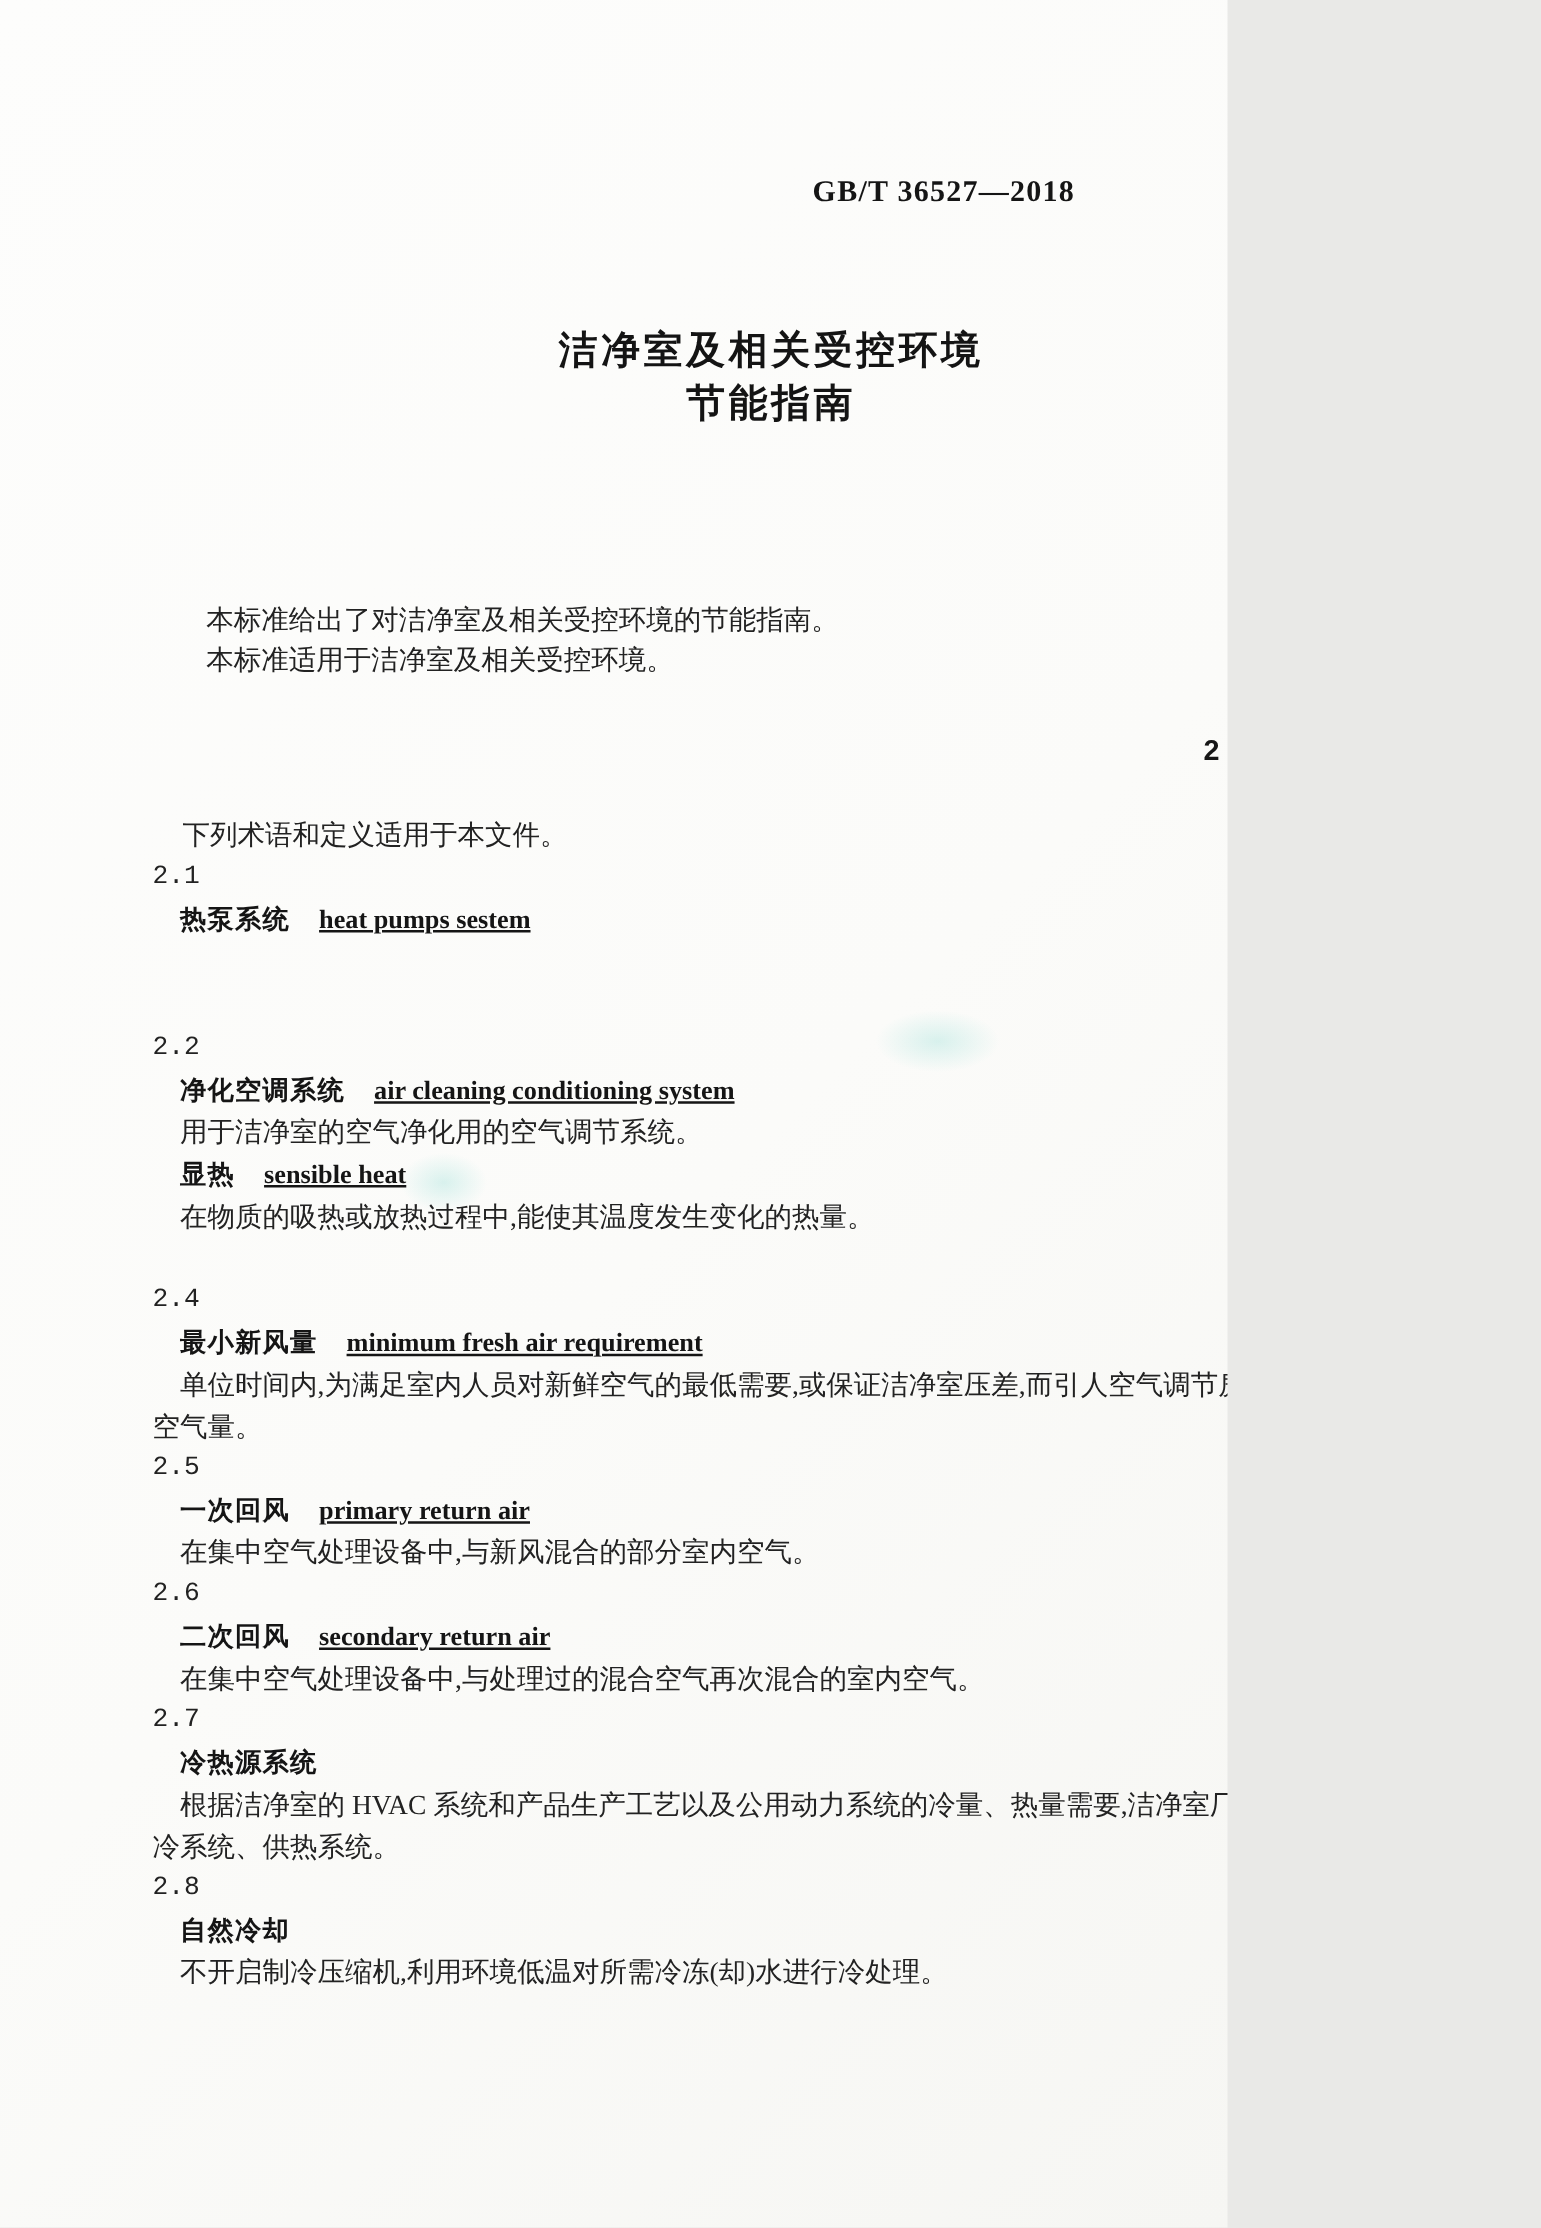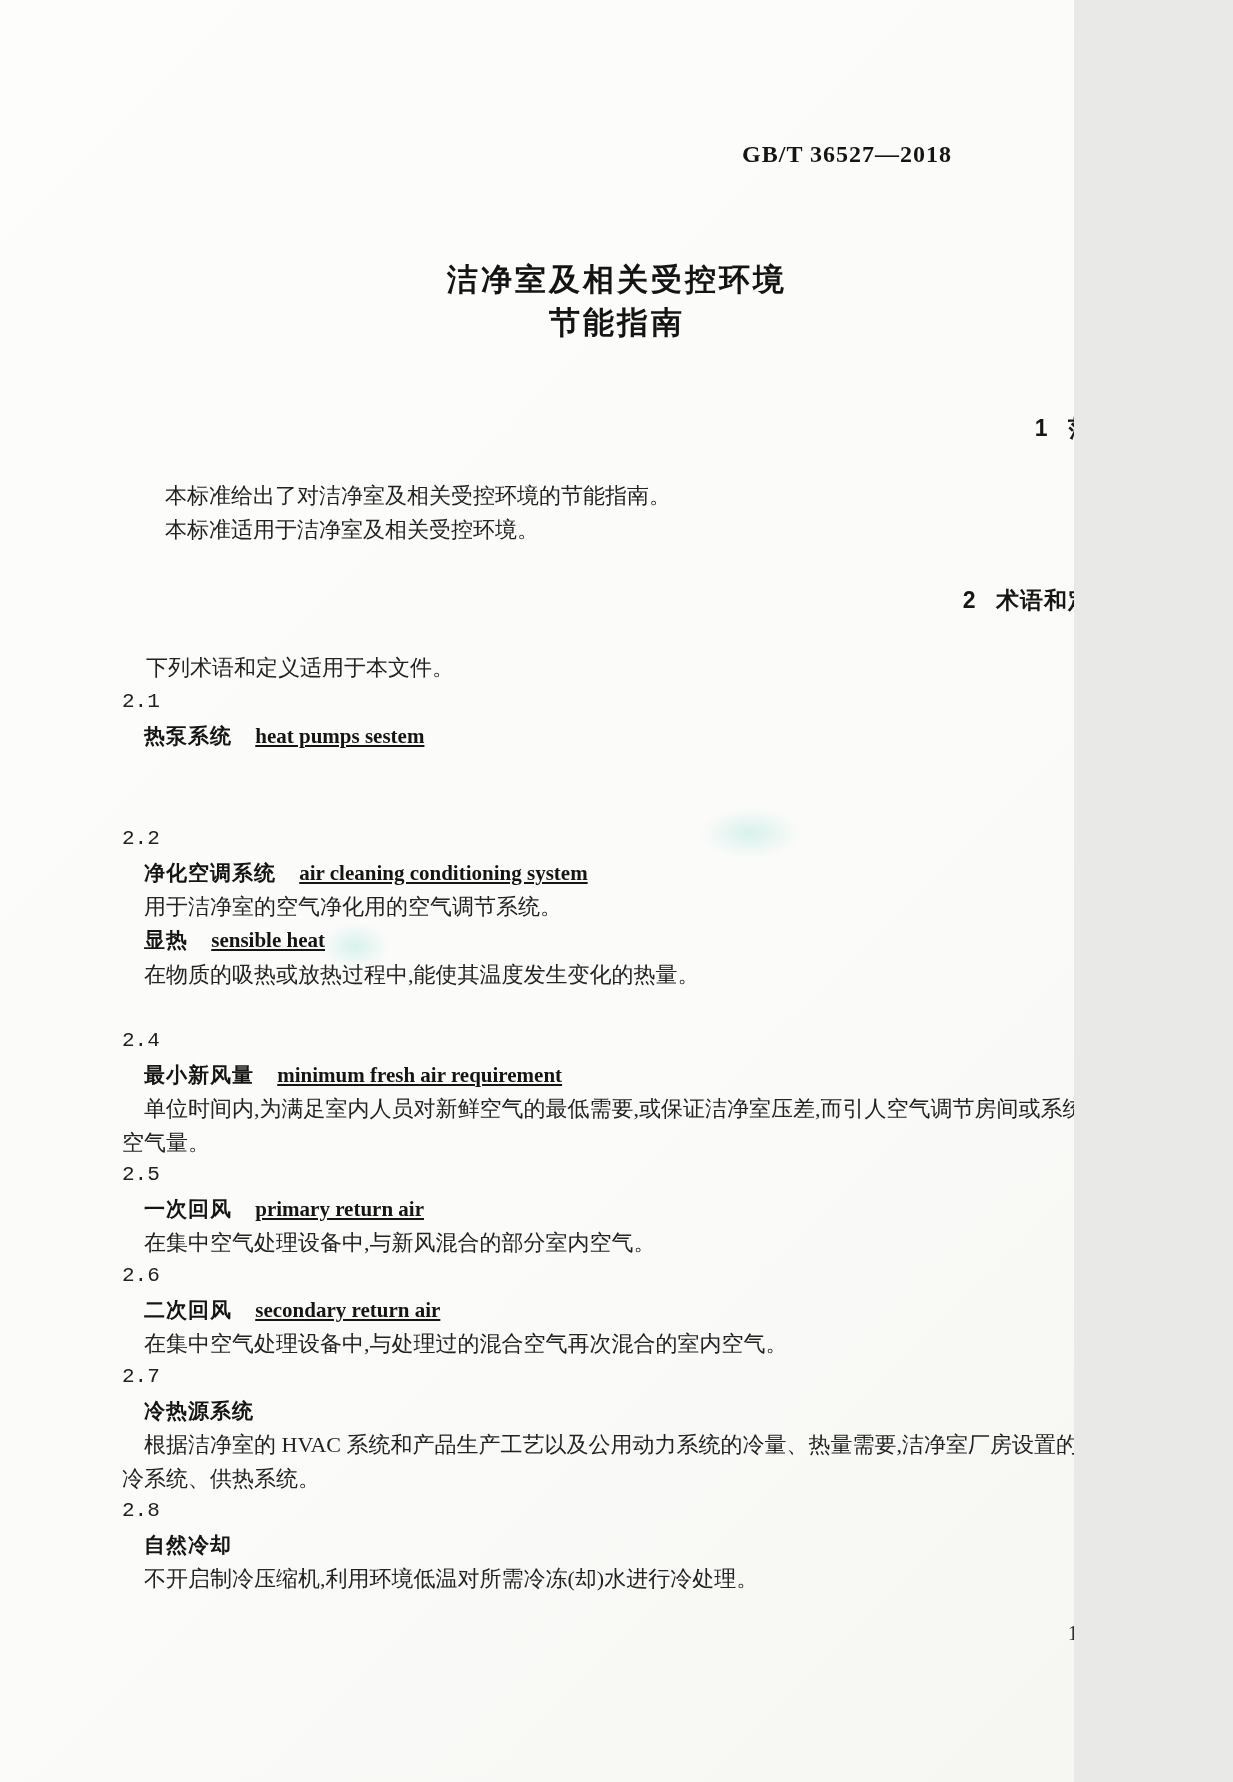--- a/index.html
+++ b/index.html
@@ -3,21 +3,21 @@
 <meta charset="utf-8">
 <style>
   html,body{margin:0;padding:0;}
   body{
     width:1233px;height:1782px;
     background:#e9e9e7;
     font-family:"Liberation Serif","DejaVu Serif",serif;
   }
   .page{
     position:relative;
-    width:1074px;height:1782px;
+    width:982px;height:1782px;
     background:linear-gradient(135deg,#fdfdfc 0%,#fbfbf9 55%,#f6f6f3 100%);
     overflow:hidden;
     color:#1e1e1e;
   }
   .doc-number{
     position:absolute;top:141px;right:122px;
     font-size:24px;font-weight:bold;letter-spacing:1px;
     font-family:"Liberation Serif","DejaVu Serif",serif;
     color:#151515;
   }
@@ -93,21 +93,21 @@
   <div class="doc-title">
     <div>洁净室及相关受控环境</div>
     <div>节能指南</div>
   </div>
 
   <div class="section-heading" style="top:413px;">
     <span class="sec-no">1</span>
     <span class="sec-text">范围</span>
   </div>
   <p class="body-par indent-2" style="top:479px;">本标准给出了对洁净室及相关受控环境的节能指南。</p>
-  <p class="body-par indent-2" style="top:513px;">本标准适用于洁净室及相关受控环境。</p>
+  <p class="body-par indent-2" style="top:513px;font-family:Liberation Mono, monospace;">本标准适用于洁净室及相关受控环境。</p>
 
   <div class="section-heading" style="top:585px;">
     <span class="sec-no">2</span>
     <span class="sec-text">术语和定义</span>
   </div>
   <p class="body-par indent-1" style="top:651px;">下列术语和定义适用于本文件。</p>
 
   <div class="term-block" style="top:685px;">
     <div class="term-number">2.1</div>
     <div class="term-line">

